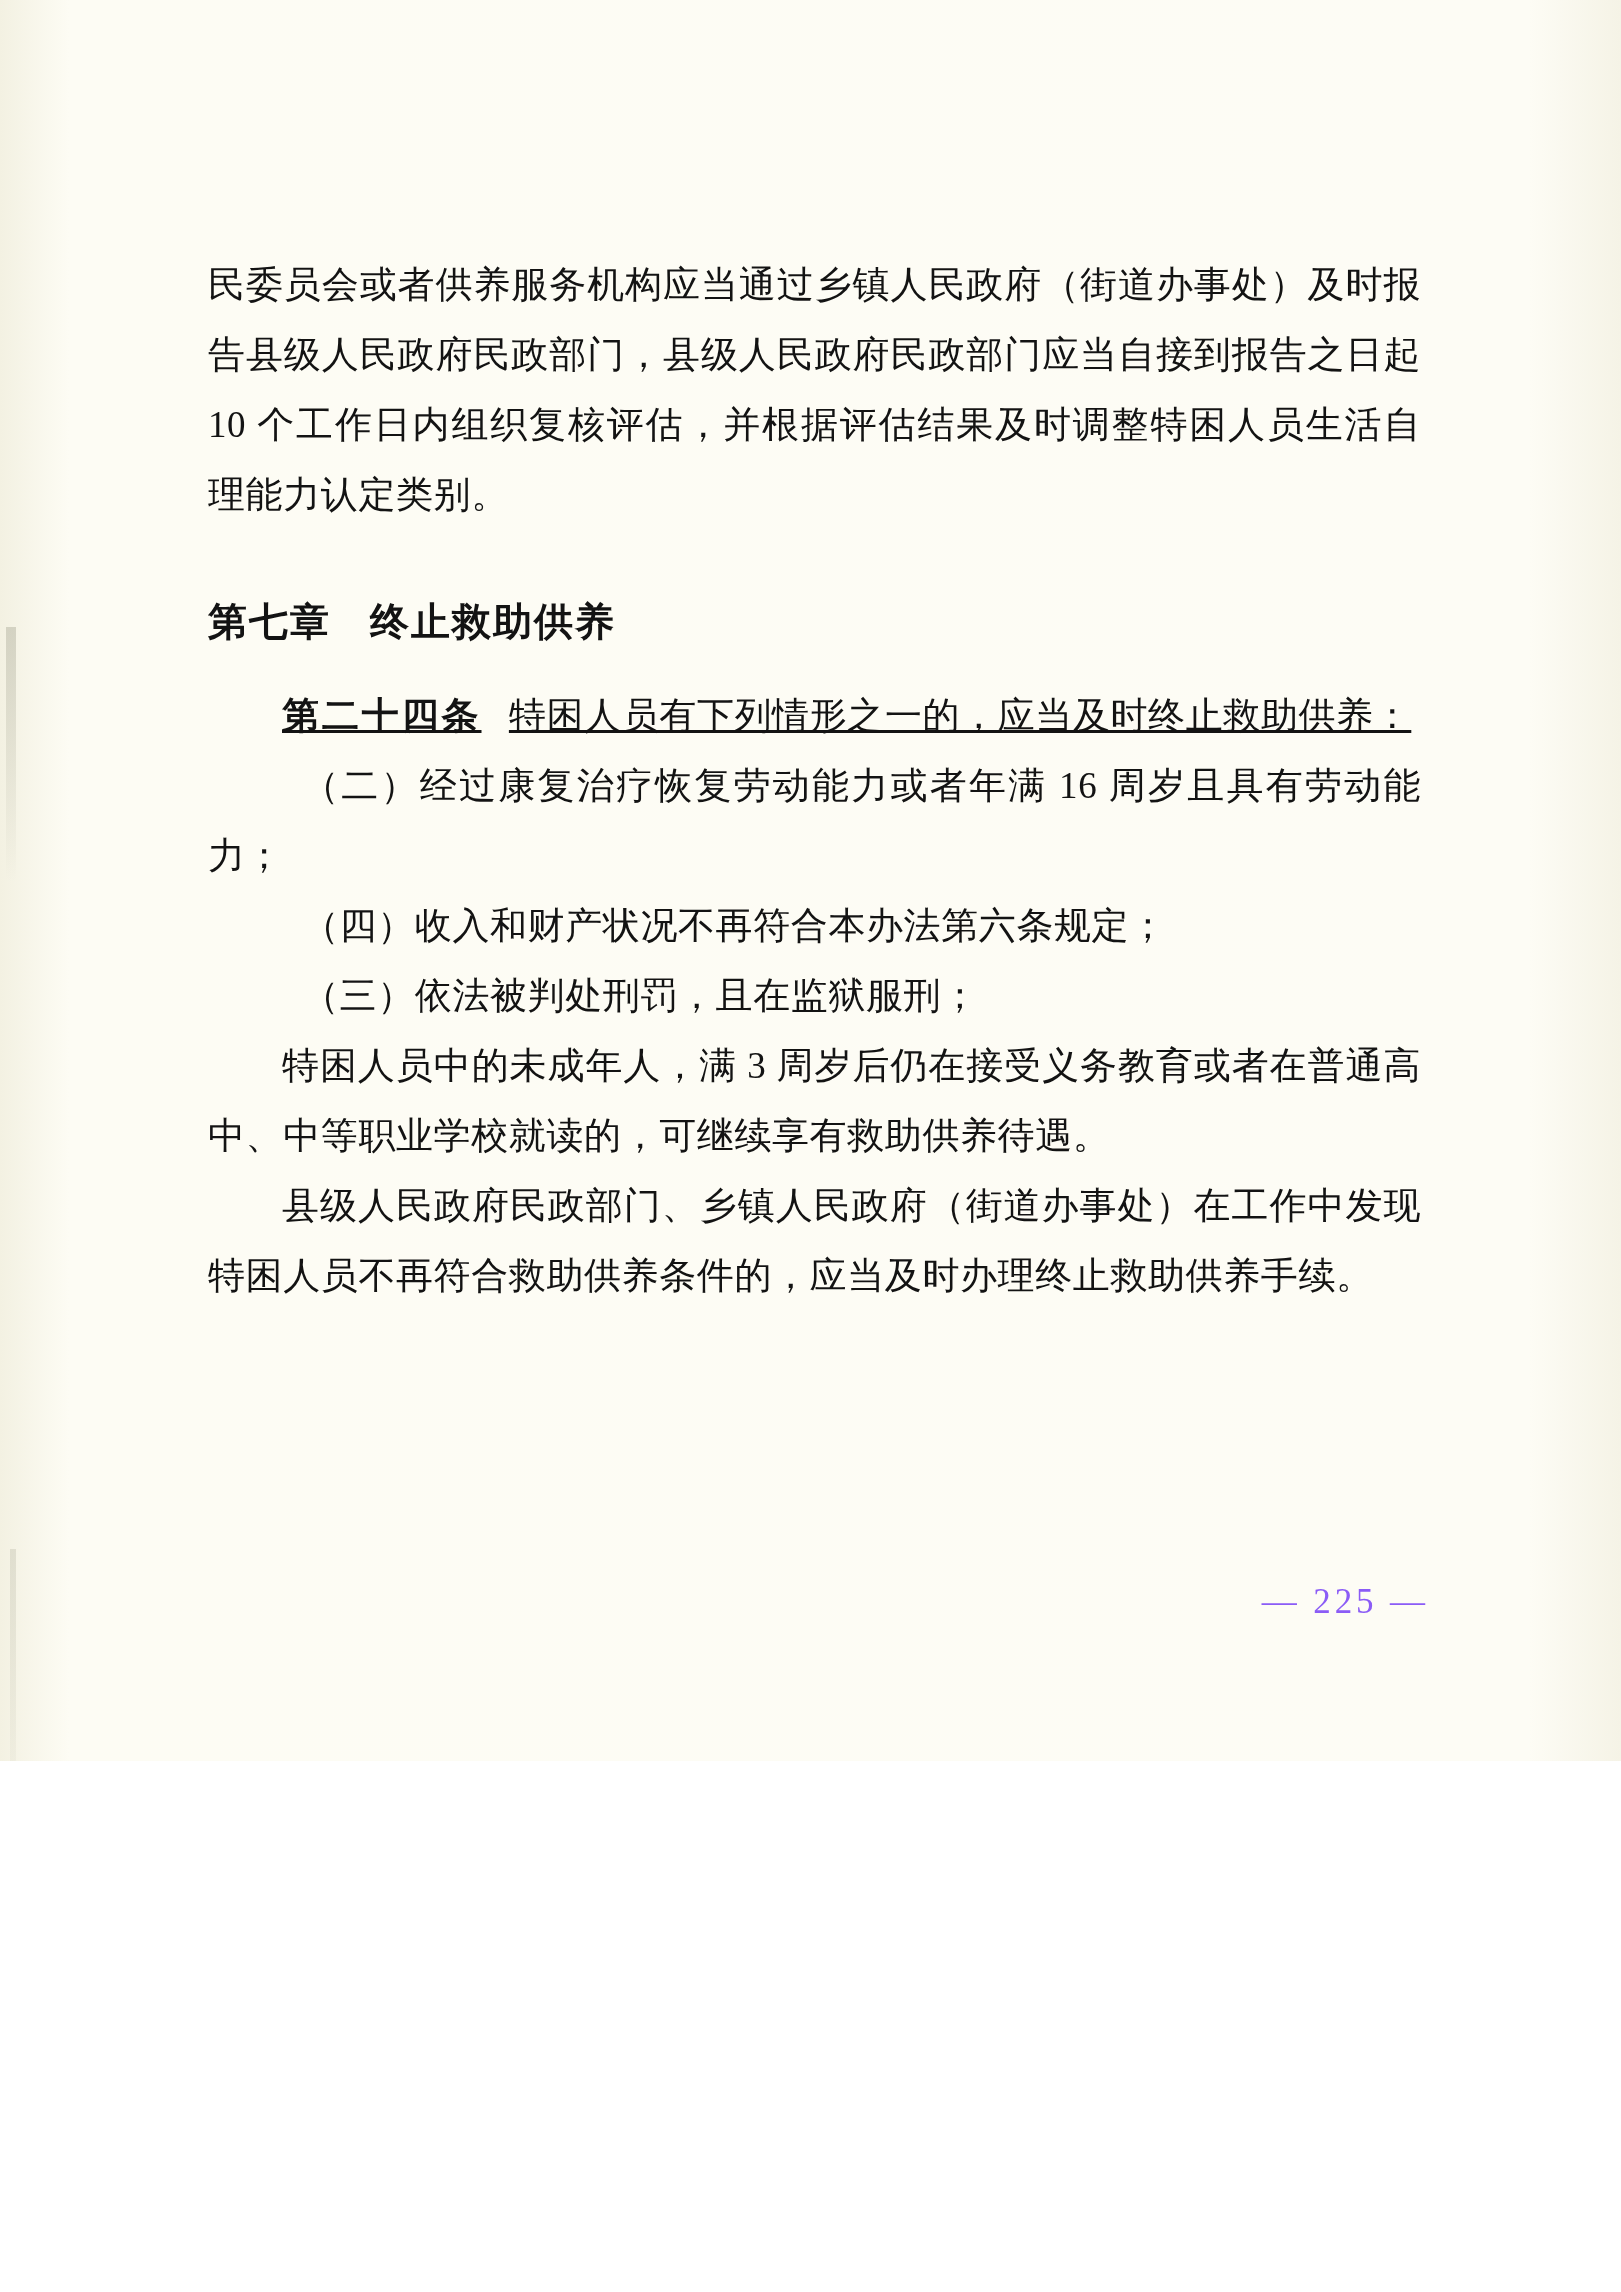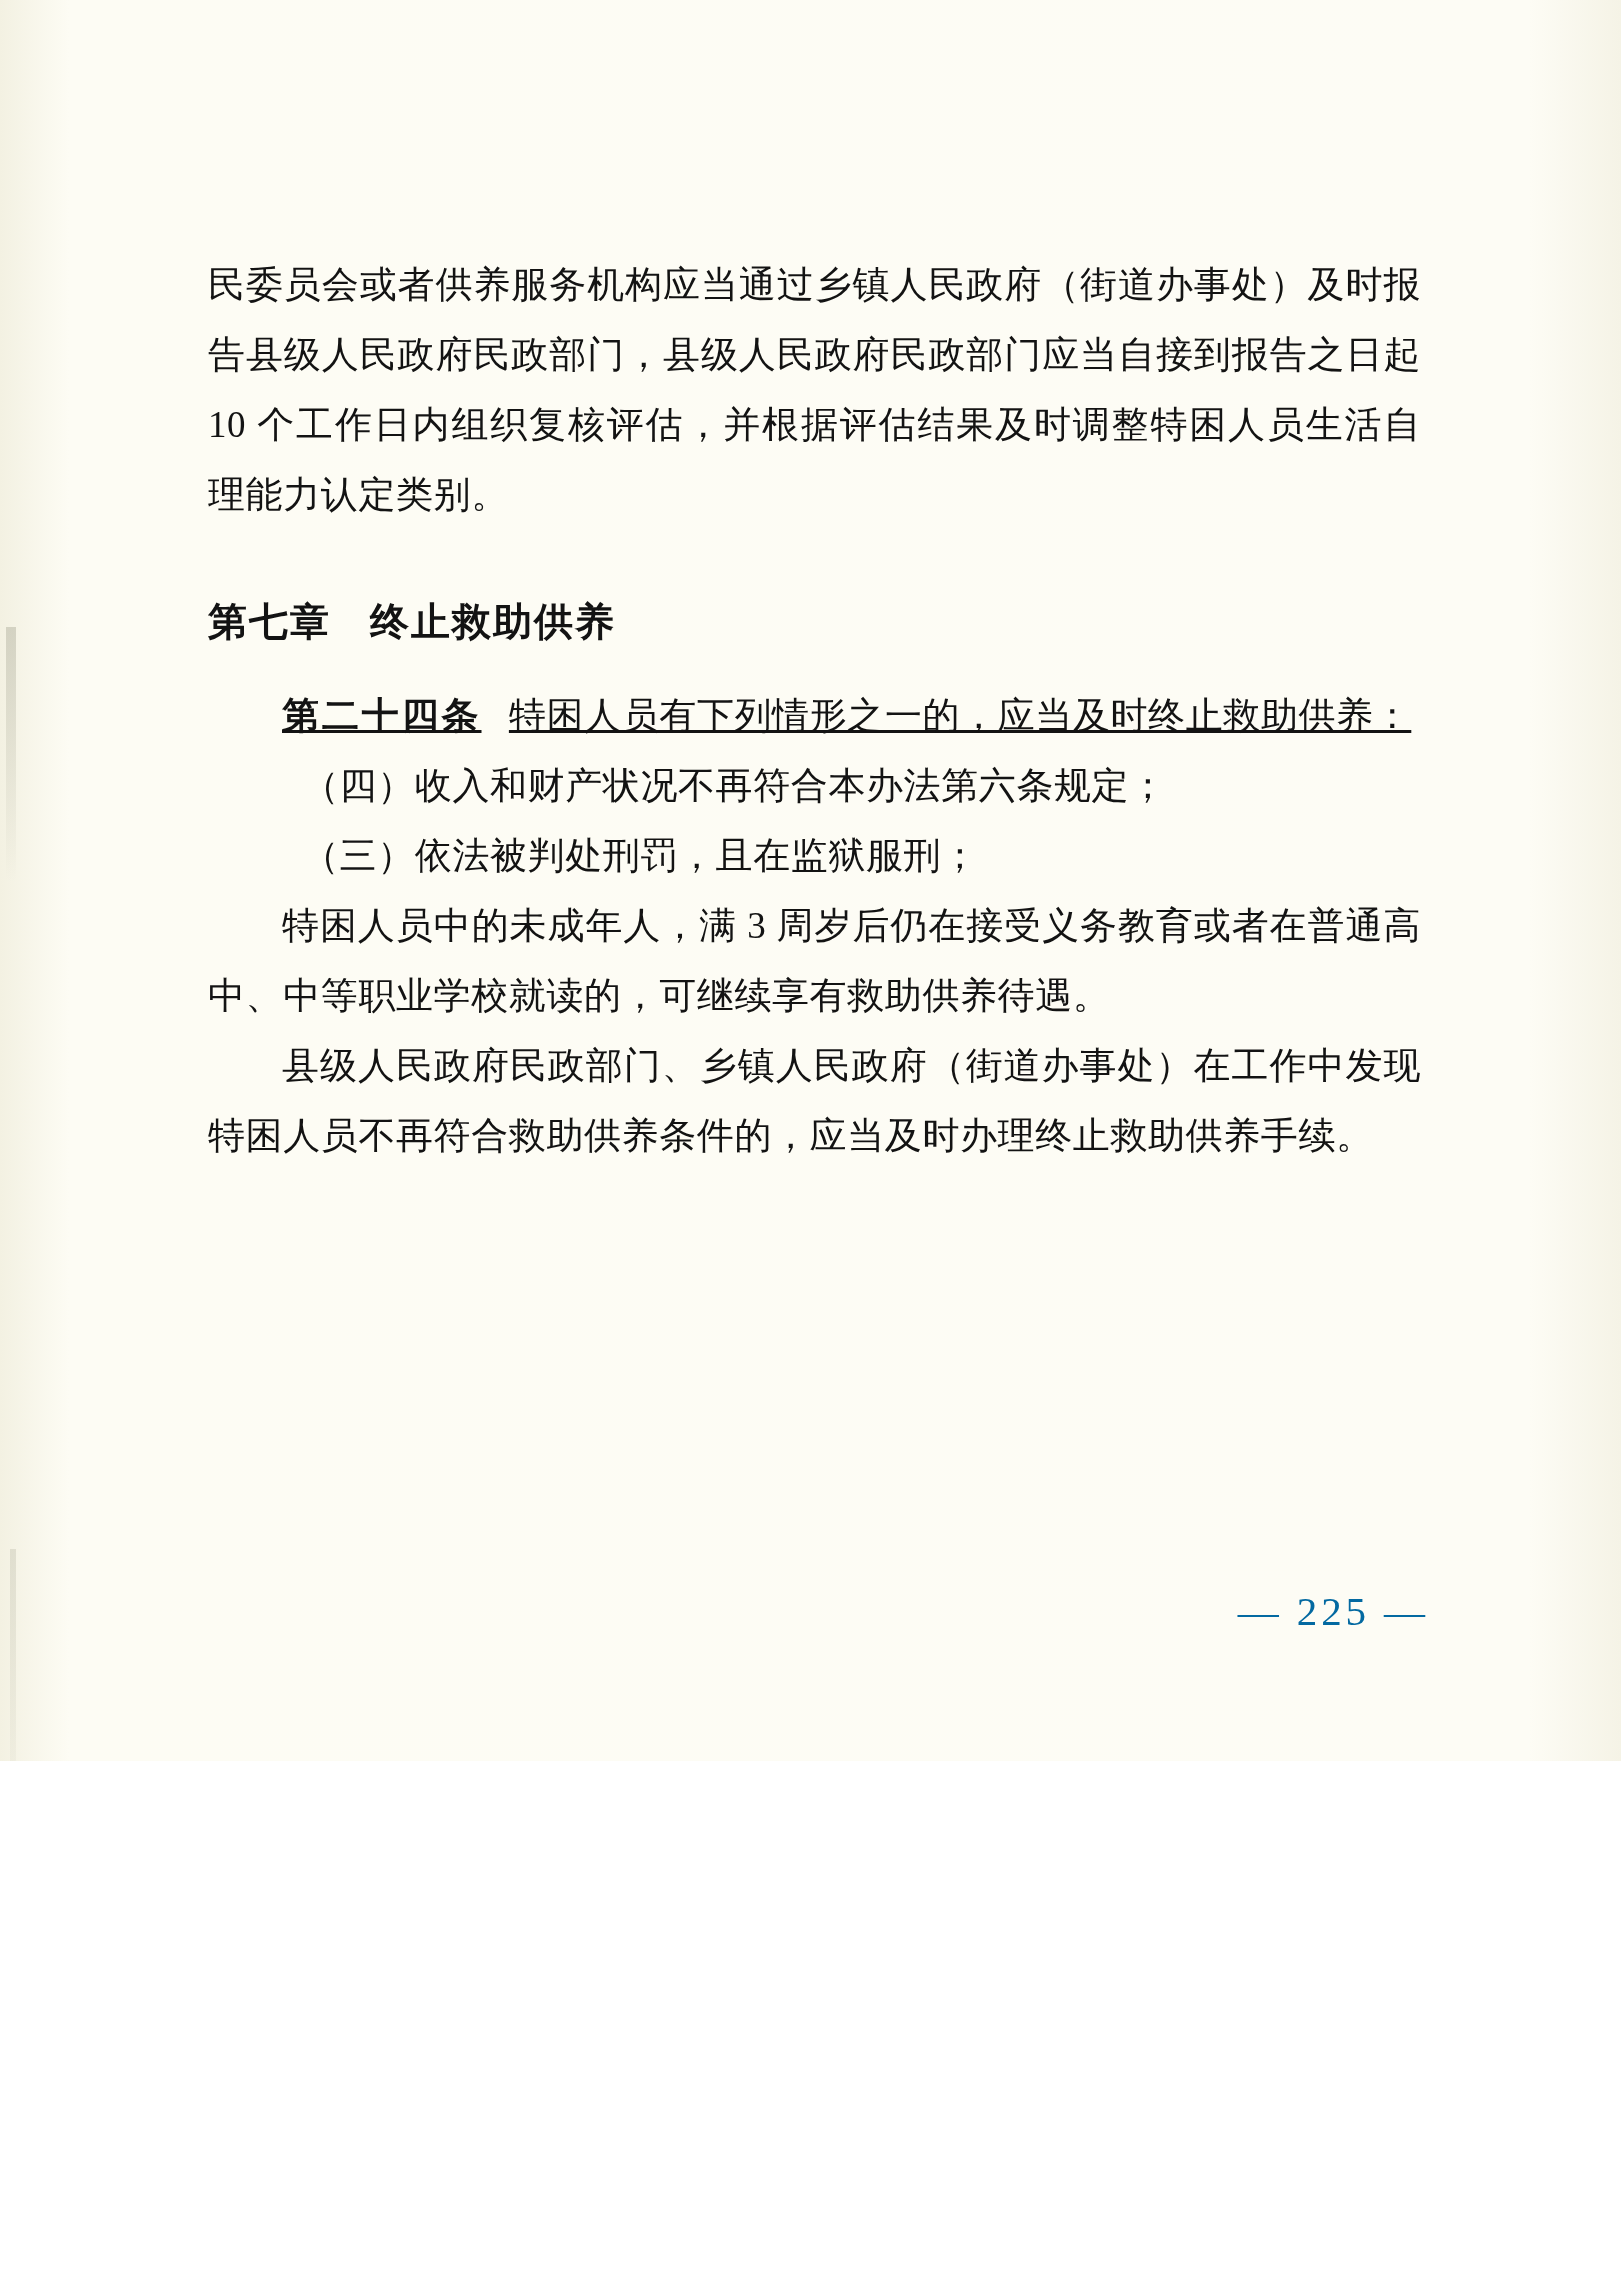--- a/index.html
+++ b/index.html
@@ -93,23 +93,23 @@
   }
 
   .block {
     margin-top: 3.9px;
     text-decoration: underline;
   }
 
   .page-number {
     position: absolute;
     right: 192px;
-    bottom: 126px;
-    font-size: 41px;
-    color: #0369a1;
+    bottom: 139px;
+    font-size: 35px;
+    color: #8b5cf6;
     letter-spacing: 3.9px;
     font-family: "Liberation Serif", serif;
   }
 </style>
 </head>
 <body>
 
 <div class="page">
   <div class="paper-tint"></div>
   <div class="edge-marks"></div>
@@ -120,20 +120,21 @@
     <p>民委员会或者供养服务机构应当通过乡镇人民政府（街道办事处）及时报告县级人民政府民政部门，县级人民政府民政部门应当自接到报告之日起 10 个工作日内组织复核评估，并根据评估结果及时调整特困人员生活自理能力认定类别。</p>
 
     <p class="chapter-title">
       <span>第七章</span><span class="gap"></span><span>终止救助供养</span>
     </p>
 
     <p class="indent block">
       <span class="art-label">第二十四条</span><span class="art-gap"></span><span>特困人员有下列情形之一的，应当及时终止救助供养：</span>
     </p>
 
+    <p class="indent2">（二）经过康复治疗恢复劳动能力或者年满 16 周岁且具有劳动能力；</p>
     <p class="indent2">（四）收入和财产状况不再符合本办法第六条规定；</p>
     <p class="indent2">（三）依法被判处刑罚，且在监狱服刑；</p>
 
     <p class="indent">特困人员中的未成年人，满 3 周岁后仍在接受义务教育或者在普通高中、中等职业学校就读的，可继续享有救助供养待遇。</p>
 
 
     <p class="indent">县级人民政府民政部门、乡镇人民政府（街道办事处）在工作中发现特困人员不再符合救助供养条件的，应当及时办理终止救助供养手续。</p>
 
   </div>
 

